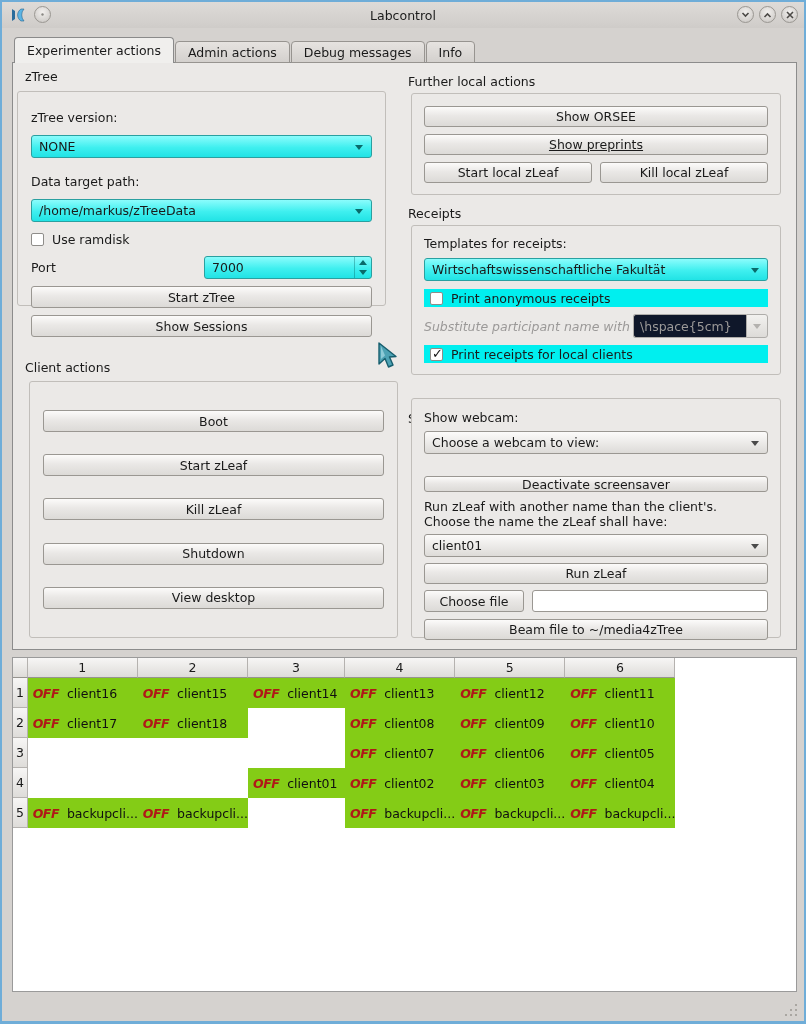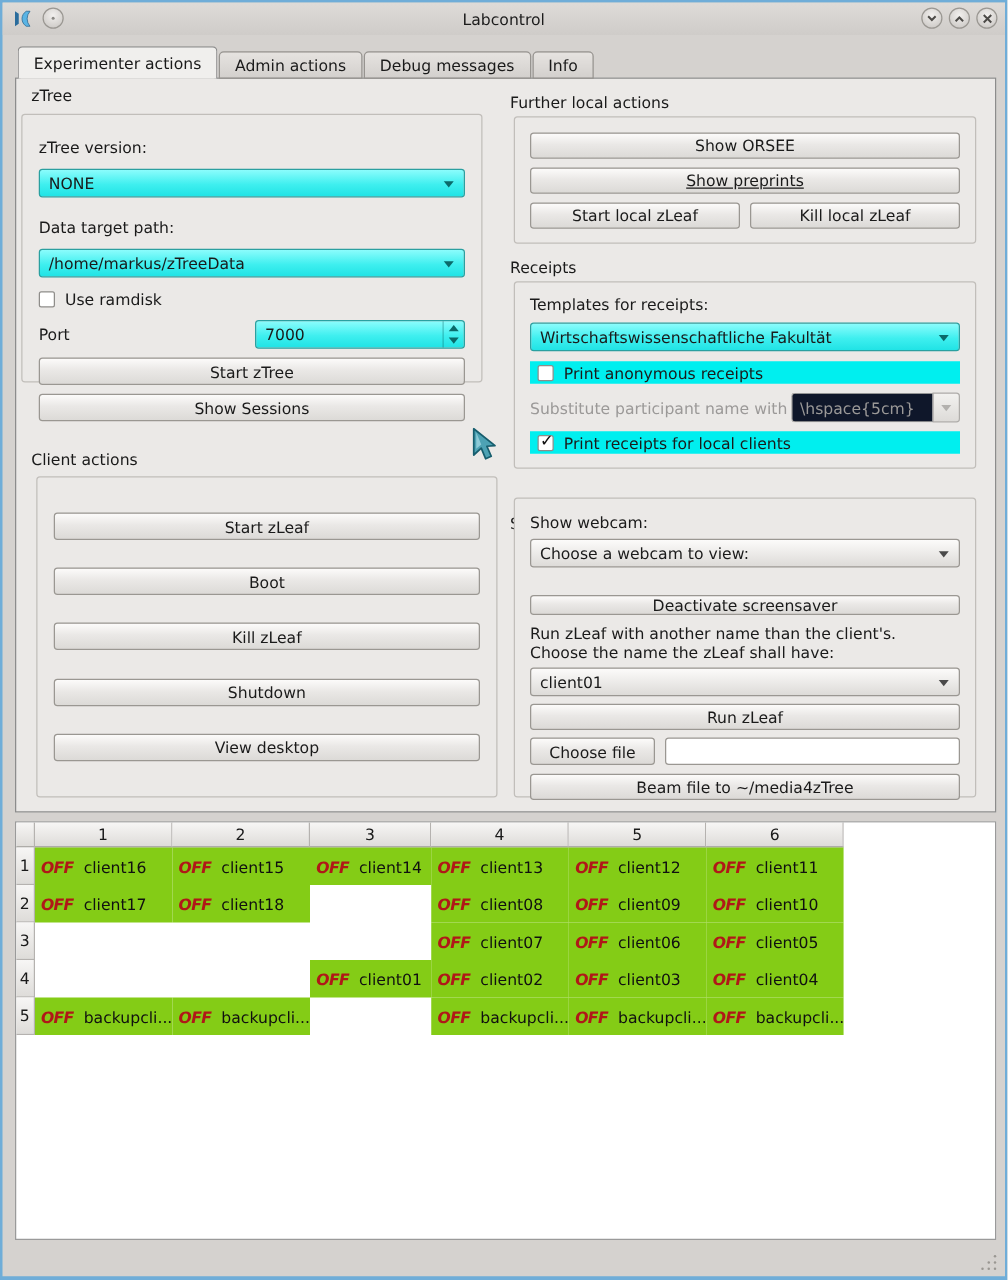--- a/index.html
+++ b/index.html
@@ -28,21 +28,21 @@
   .tab.active { height:26px; background:#f0efed; border-color:#8a8a8a; border-bottom:none; z-index:4; }
 
   
   .pane { position:absolute; left:10px; top:60px; width:785px; height:588px;
           background:#ebe9e7; border:1px solid #8c8c8c; z-index:2; }
 
   .grouptitle { position:absolute; font-size:12.5px; color:#1a1a1a; }
   .groupframe { position:absolute; border:1px solid #c1beba; border-radius:3px; background:#ebe9e7; }
 
   .lbl { font-size:12.5px; color:#1a1a1a; }
-  .lbl.disabled { color:#9b9998; }
+  .lbl.disabled { color:#9b9998;font-style:italic; }
 
   .btn { background:linear-gradient(#fcfbfa,#eae8e6 45%,#dcdad7); border:1px solid #9a9792;
          border-radius:3px; font-size:12.5px; color:#1a1a1a; height:22px;
          display:flex; align-items:center; justify-content:center; width:100%; }
 
   .combo { position:relative; height:23px; border:1px solid #9a9792; border-radius:3px;
            font-size:12.5px; display:flex; align-items:center; padding:0 24px 0 7px;
            background:linear-gradient(#fcfbfa,#dddbd8); width:100%; white-space:nowrap; overflow:hidden; }
   .combo .arrow { position:absolute; right:8px; top:50%; margin-top:-2px; width:0; height:0;
            border-left:4px solid transparent; border-right:4px solid transparent; border-top:5px solid #4a4a4a; }
@@ -174,22 +174,22 @@
             </span>
           </div>
         </div>
         <div class="btn" style="margin-top:7px;">Start zTree</div>
         <div class="btn" style="margin-top:7px;">Show Sessions</div>
       </div>
     </div>
 
     <div class="grouptitle" style="left:12px; top:297px;">Client actions</div>
     <div class="groupframe" style="left:16px; top:318px; width:369px; height:257px; display:flex; flex-direction:column; justify-content:space-evenly; padding:6px 13px;">
+      <div class="btn">Boot</div>
       <div class="btn">Start zLeaf</div>
-      <div class="btn">Boot</div>
       <div class="btn">Kill zLeaf</div>
       <div class="btn">Shutdown</div>
       <div class="btn">View desktop</div>
     </div>
 
     <div class="grouptitle" style="left:395px; top:11px;">Further local actions</div>
     <div class="groupframe" style="left:398px; top:30px; width:370px; height:102px;">
       <div class="gc" style="padding-top:12px; padding-left:12px; padding-right:12px;">
         <div class="btn" style="height:21px;">Show ORSEE</div>
         <div class="btn" style="height:21px; margin-top:7px;text-decoration:underline;">Show preprints</div>

